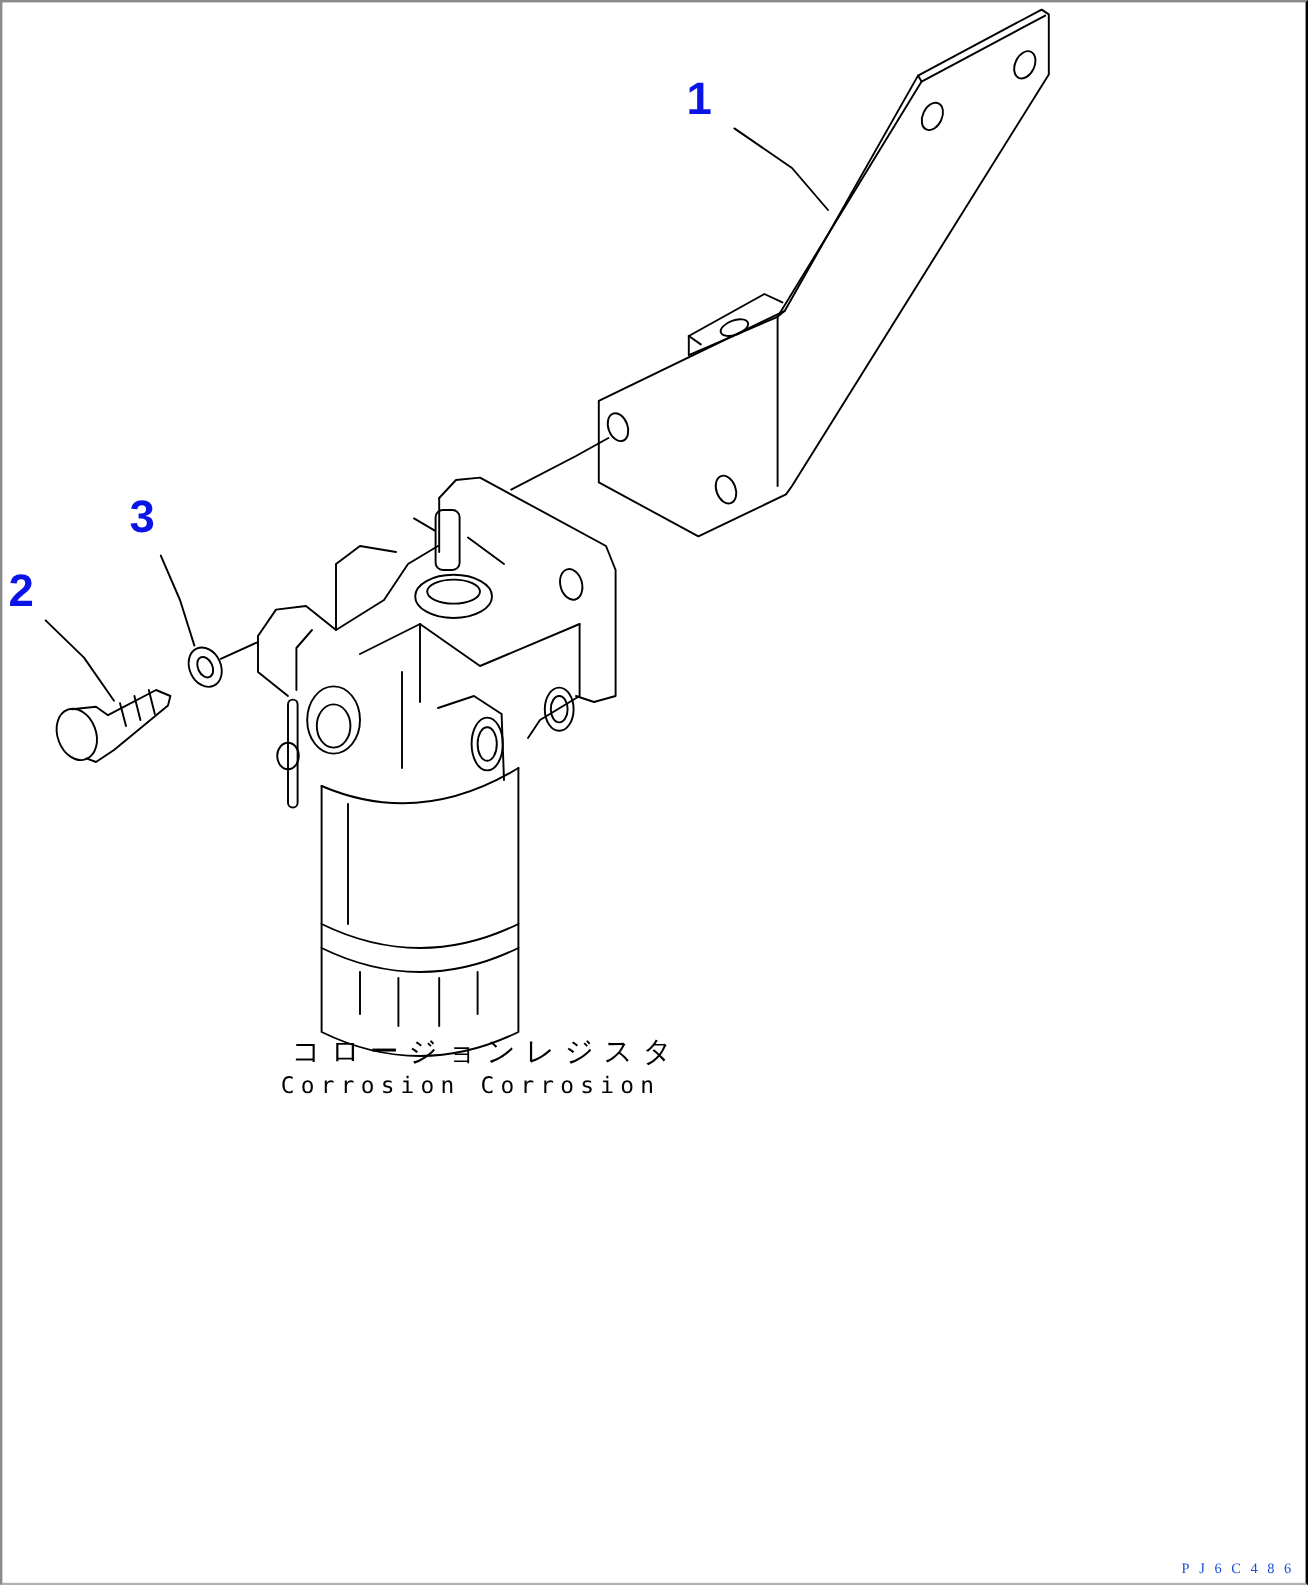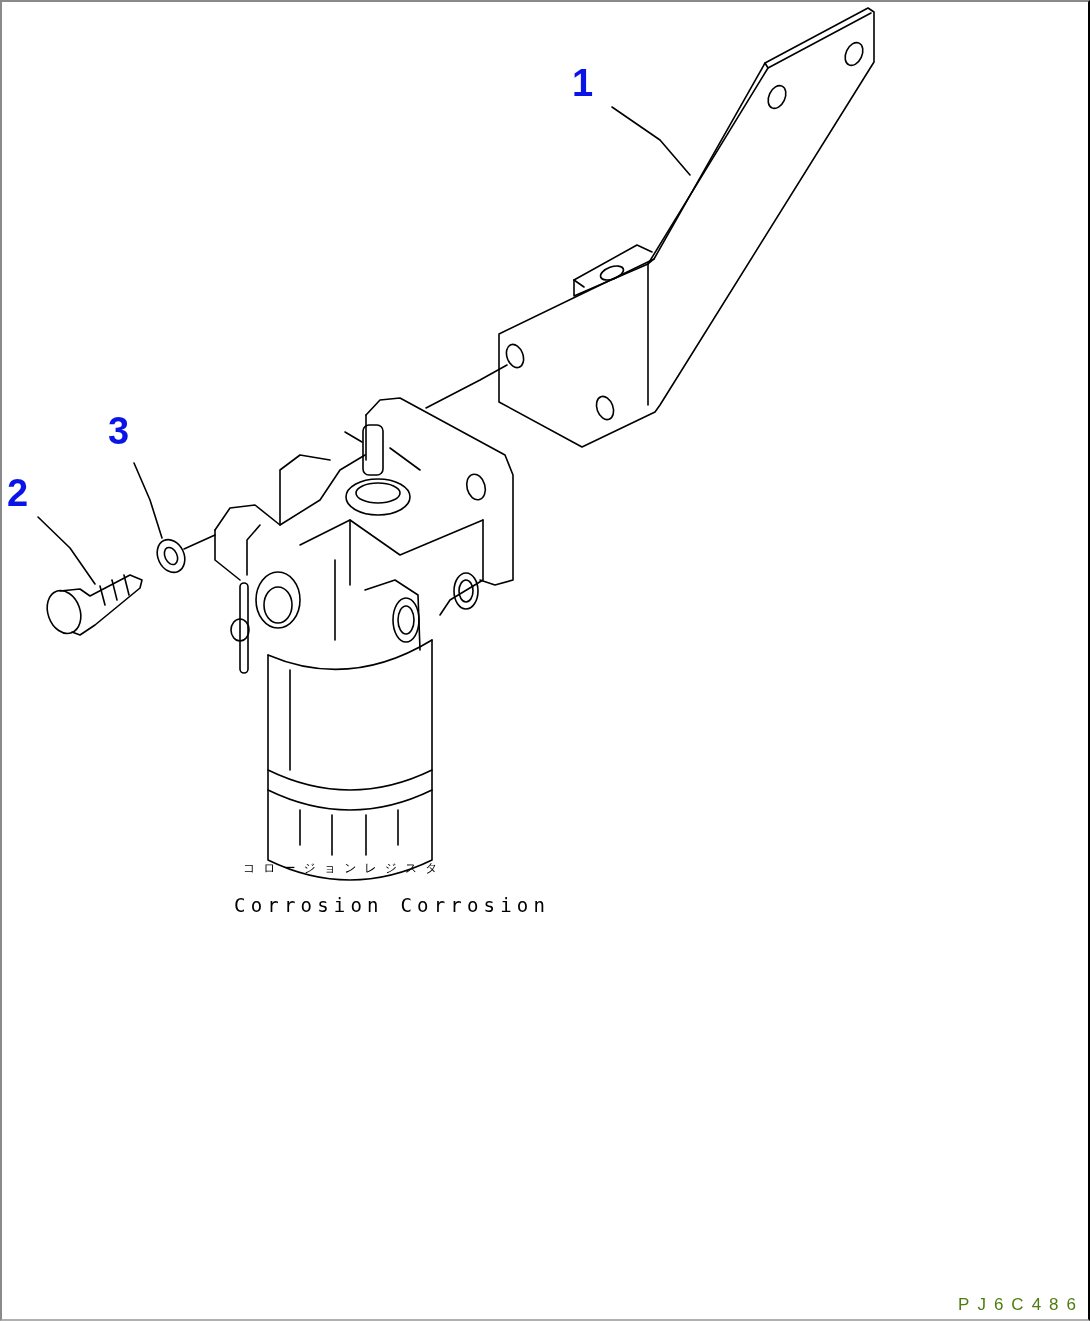--- a/index.html
+++ b/index.html
@@ -2,23 +2,23 @@
 <html><head>
 <meta charset="utf-8">
 <style>
   html, body { margin:0; padding:0; background:#fff; }
   body { width:1090px; height:1321px; position:relative; overflow:hidden; font-family:"DejaVu Sans Mono", monospace; }
   .frame { position:absolute; left:0; top:0; width:1090px; height:1321px; box-sizing:border-box;
            border-top:2px solid #8a8a8a; border-left:2px solid #8a8a8a;
            border-right:2px solid #000; border-bottom:2px solid #b0b0b0; }
   svg.drawing { position:absolute; left:0; top:0; }
   .callout { position:absolute; color:#0a14e6; font-family:"Liberation Sans", sans-serif; font-weight:bold; font-size:38px; line-height:1; }
-  .label-jp { position:absolute; left:243px; top:860px; font-size:12px; letter-spacing:8px; color:#000; font-family:"DejaVu Sans", sans-serif; }
+  .label-jp { position:absolute; left:243px; top:860px; font-size:24px; letter-spacing:8px; color:#000; font-family:"DejaVu Sans", sans-serif; }
   .label-en { position:absolute; left:234px; top:894px; font-size:19px; letter-spacing:5.2px; color:#000; font-family:"DejaVu Sans Mono", monospace; }
-  .drawing-id { position:absolute; right:6px; bottom:6px; font-size:17px; letter-spacing:8px; color:#4d7c0f; font-family:Liberation Sans, sans-serif; }
+  .drawing-id { position:absolute; right:6px; bottom:6px; font-size:12px; letter-spacing:8px; color:#1d4ed8; font-family:Liberation Serif, serif; }
 </style>
 </head>
 <body>
 
 <div class="frame"></div>
 
 <svg class="drawing" width="1090" height="1321" viewBox="0 0 1090 1321" fill="none" stroke="#000" stroke-width="1.6" stroke-linejoin="round" stroke-linecap="round">
 
   <g>
     <polygon points="765,63 868,8 874,12 874,62 660,405 655,412 582,447 499,402 499,334 654,259"></polygon>

